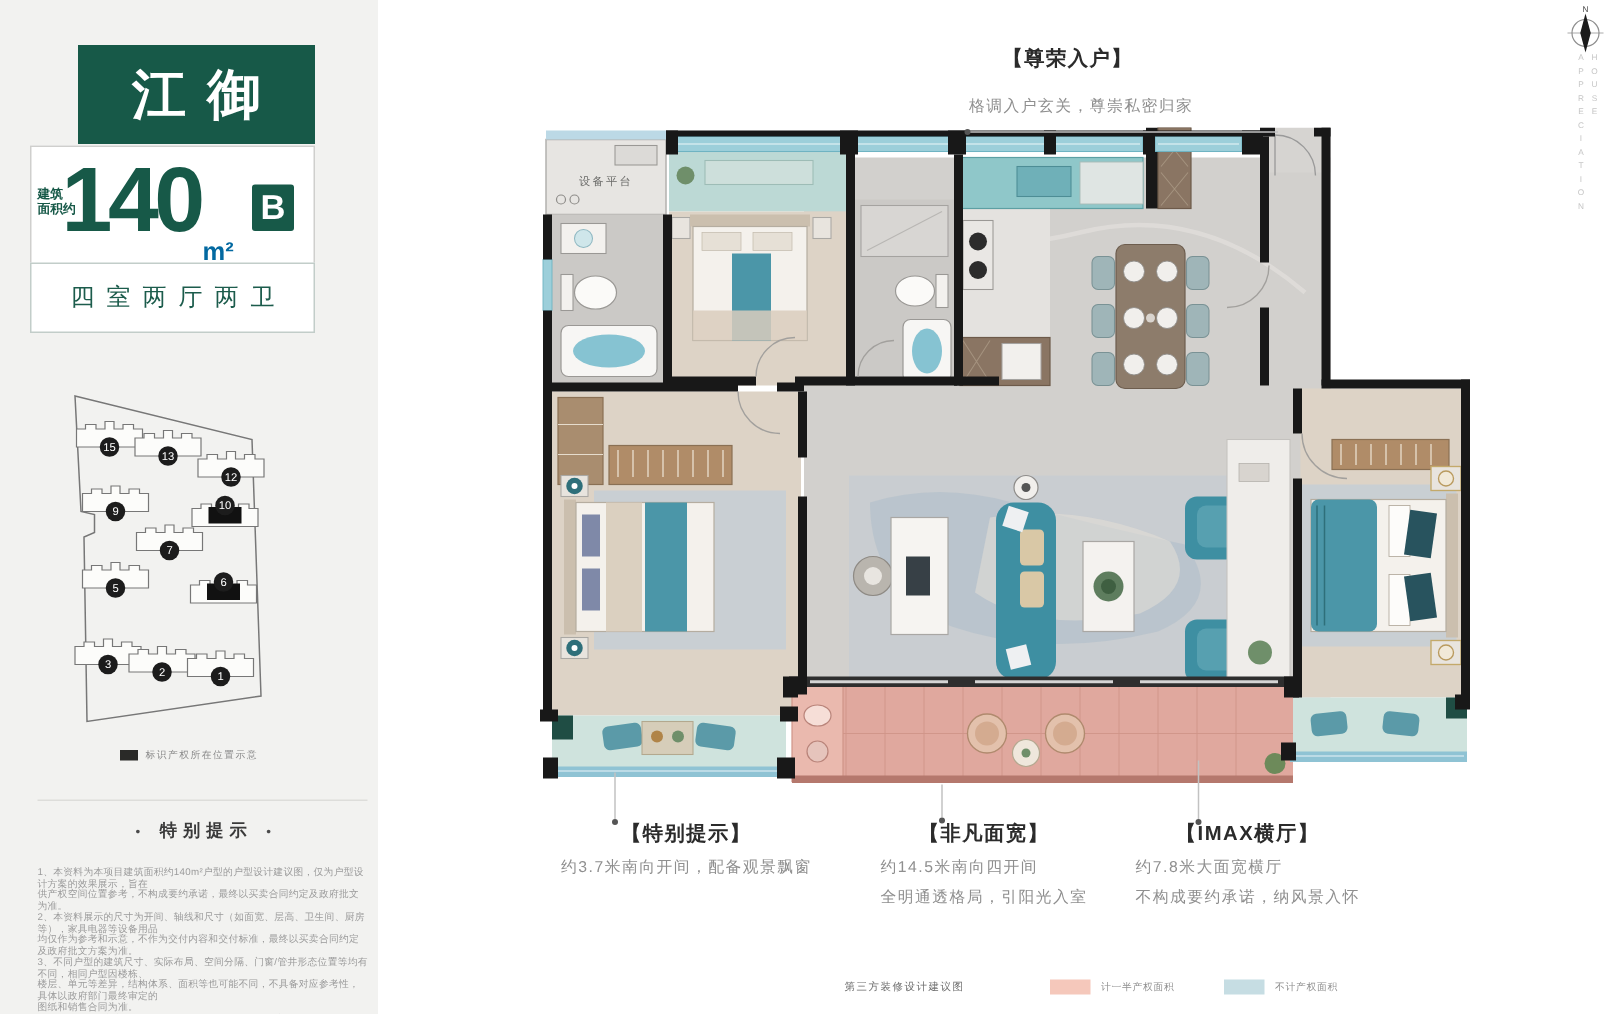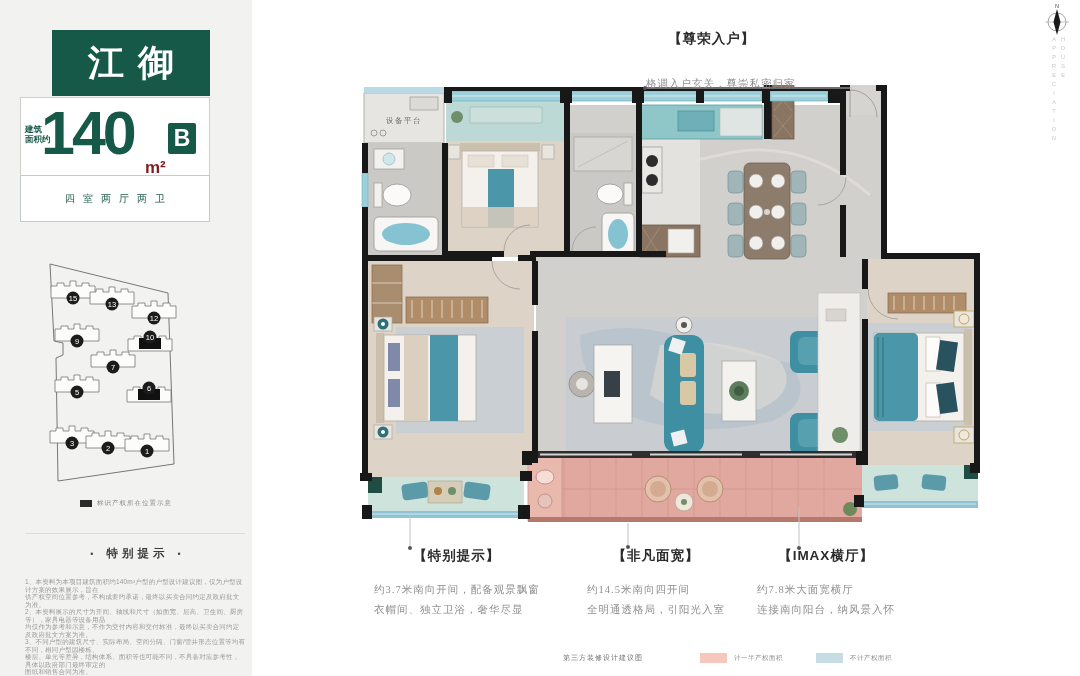--- a/index.html
+++ b/index.html
@@ -8,51 +8,51 @@
 
   .left-panel { position:absolute; left:0; top:0; width:252px; height:676px; background:#f2f2f0; }
 
   .brand-box { position:absolute; left:52px; top:30px; width:158px; height:66px; background:#175948;
     color:#fff; display:flex; align-items:center; justify-content:center;
     font-size:36px; font-weight:bold; letter-spacing:14px; text-indent:14px; }
 
   .area-box { position:absolute; left:20px; top:97px; width:190px; height:91px; background:#fff; border:1px solid #cfcfcd; }
   .area-label { position:absolute; left:4px; top:26px; font-size:8.5px; line-height:10px; color:#175948; font-weight:bold; }
   .area-value { position:absolute; left:20px; top:0px; font-size:61px; font-weight:bold; color:#175948; letter-spacing:-3px; line-height:71px; }
-  .area-unit { position:absolute; left:124px; bottom:9px; font-size:17px; font-weight:bold; color:#7f1d1d; }
+  .area-unit { position:absolute; left:114px; bottom:9px; font-size:17px; font-weight:bold; color:#0369a1; }
   .unit-badge { position:absolute; right:13px; top:25px; width:28px; height:31px; background:#175948; color:#fff;
     font-size:23px; font-weight:bold; display:flex; align-items:center; justify-content:center; border-radius:2px; }
 
   .layout-box { position:absolute; left:20px; top:175px; width:190px; height:47px; background:#fff; border:1px solid #c2cdc9;
-    color:#1c5c4c; font-size:10px; letter-spacing:8px; text-indent:8px; display:flex; align-items:center; justify-content:center; }
+    color:#1c5c4c; font-size:16px; letter-spacing:8px; text-indent:8px; display:flex; align-items:center; justify-content:center; }
 
   .siteplan-svg { position:absolute; left:25px; top:255px; }
   .siteplan-caption { position:absolute; left:80px; top:499px; display:flex; align-items:center; gap:5px; }
   .siteplan-caption .swatch { width:12px; height:7px; background:#2a2a28; }
   .siteplan-caption span { font-size:6.5px; color:#8a8a8a; letter-spacing:1px; }
 
   .sidebar-divider { position:absolute; left:25px; top:533px; width:220px; height:1px; background:#ddddda; }
 
   .notice { position:absolute; left:25px; top:546px; width:221px; }
   .notice-head { display:flex; align-items:center; justify-content:center; gap:9px; margin-bottom:17px; }
   .notice-head .dot { font-size:9px; color:#4a4a4a; }
   .notice-title { font-size:11.5px; font-weight:bold; color:#3a3a3a; letter-spacing:4px; text-indent:4px; }
   .notice-line { font-size:6.5px; line-height:7.5px; color:#9b9b9b; letter-spacing:0.2px; }
 
   .plan-svg { position:absolute; left:360px; top:85px; }
 
   .callout { position:absolute; }
   .callout-title { font-size:13.5px; font-weight:bold; color:#2b2b2b; letter-spacing:1px;text-align:center; }
   .callout-line { font-size:10.5px; color:#8f8f8f; letter-spacing:1px; line-height:19.5px; }
   .callout-entry { left:628px; top:30px; }
-  .callout-entry .callout-line { margin-top:26px; padding-left:18px; }
+  .callout-entry .callout-line { margin-top:14px; padding-left:18px; }
   .callout-master { left:374px; top:547px; }
   .callout-span { left:587px; top:547px; }
   .callout-imax { left:757px; top:547px; }
-  .callout-body { margin-top:15px;font-family:Liberation Serif, serif; }
+  .callout-body { margin-top:4px; }
 
   .legend-row { position:absolute; left:563px; top:653px; display:flex; align-items:center; }
   .legend-title { font-size:7px; color:#6e6e6e; letter-spacing:1px; }
   .legend-swatch { width:27px; height:10px; margin-left:57px; }
   .legend-swatch.pink { background:#f5c8bb; }
   .legend-swatch.blue { background:#c6dde3; margin-left:33px; }
   .legend-label { font-size:6.5px; color:#8f8f8f; margin-left:7px; letter-spacing:0.5px; }
 
   .side-text { position:absolute; writing-mode:vertical-rl; text-orientation:upright;
     font-size:5.5px; letter-spacing:3px; color:#c6c6c6; }
@@ -449,35 +449,34 @@
   </svg>
 
   <div class="callout callout-entry">
     <div class="callout-title">【尊荣入户】</div>
     <div class="callout-line">格调入户玄关，尊崇私密归家</div>
   </div>
   <div class="callout callout-master">
     <div class="callout-title">【特别提示】</div>
     <div class="callout-body">
       <div class="callout-line">约3.7米南向开间，配备观景飘窗</div>
-      <div class="callout-line">衣帽间、独立卫浴，奢华尽显</div>
     </div>
   </div>
   <div class="callout callout-span">
     <div class="callout-title">【非凡面宽】</div>
     <div class="callout-body">
       <div class="callout-line">约14.5米南向四开间</div>
       <div class="callout-line">全明通透格局，引阳光入室</div>
     </div>
   </div>
   <div class="callout callout-imax">
     <div class="callout-title">【IMAX横厅】</div>
     <div class="callout-body">
       <div class="callout-line">约7.8米大面宽横厅</div>
-      <div class="callout-line">连接南向阳台，纳风景入怀</div>
+      <div class="callout-line">不构成要约承诺，纳风景入怀</div>
     </div>
   </div>
 
   <div class="legend-row">
     <span class="legend-title">第三方装修设计建议图</span>
     <span class="legend-swatch pink"></span>
     <span class="legend-label">计一半产权面积</span>
     <span class="legend-swatch blue"></span>
     <span class="legend-label">不计产权面积</span>
   </div>

